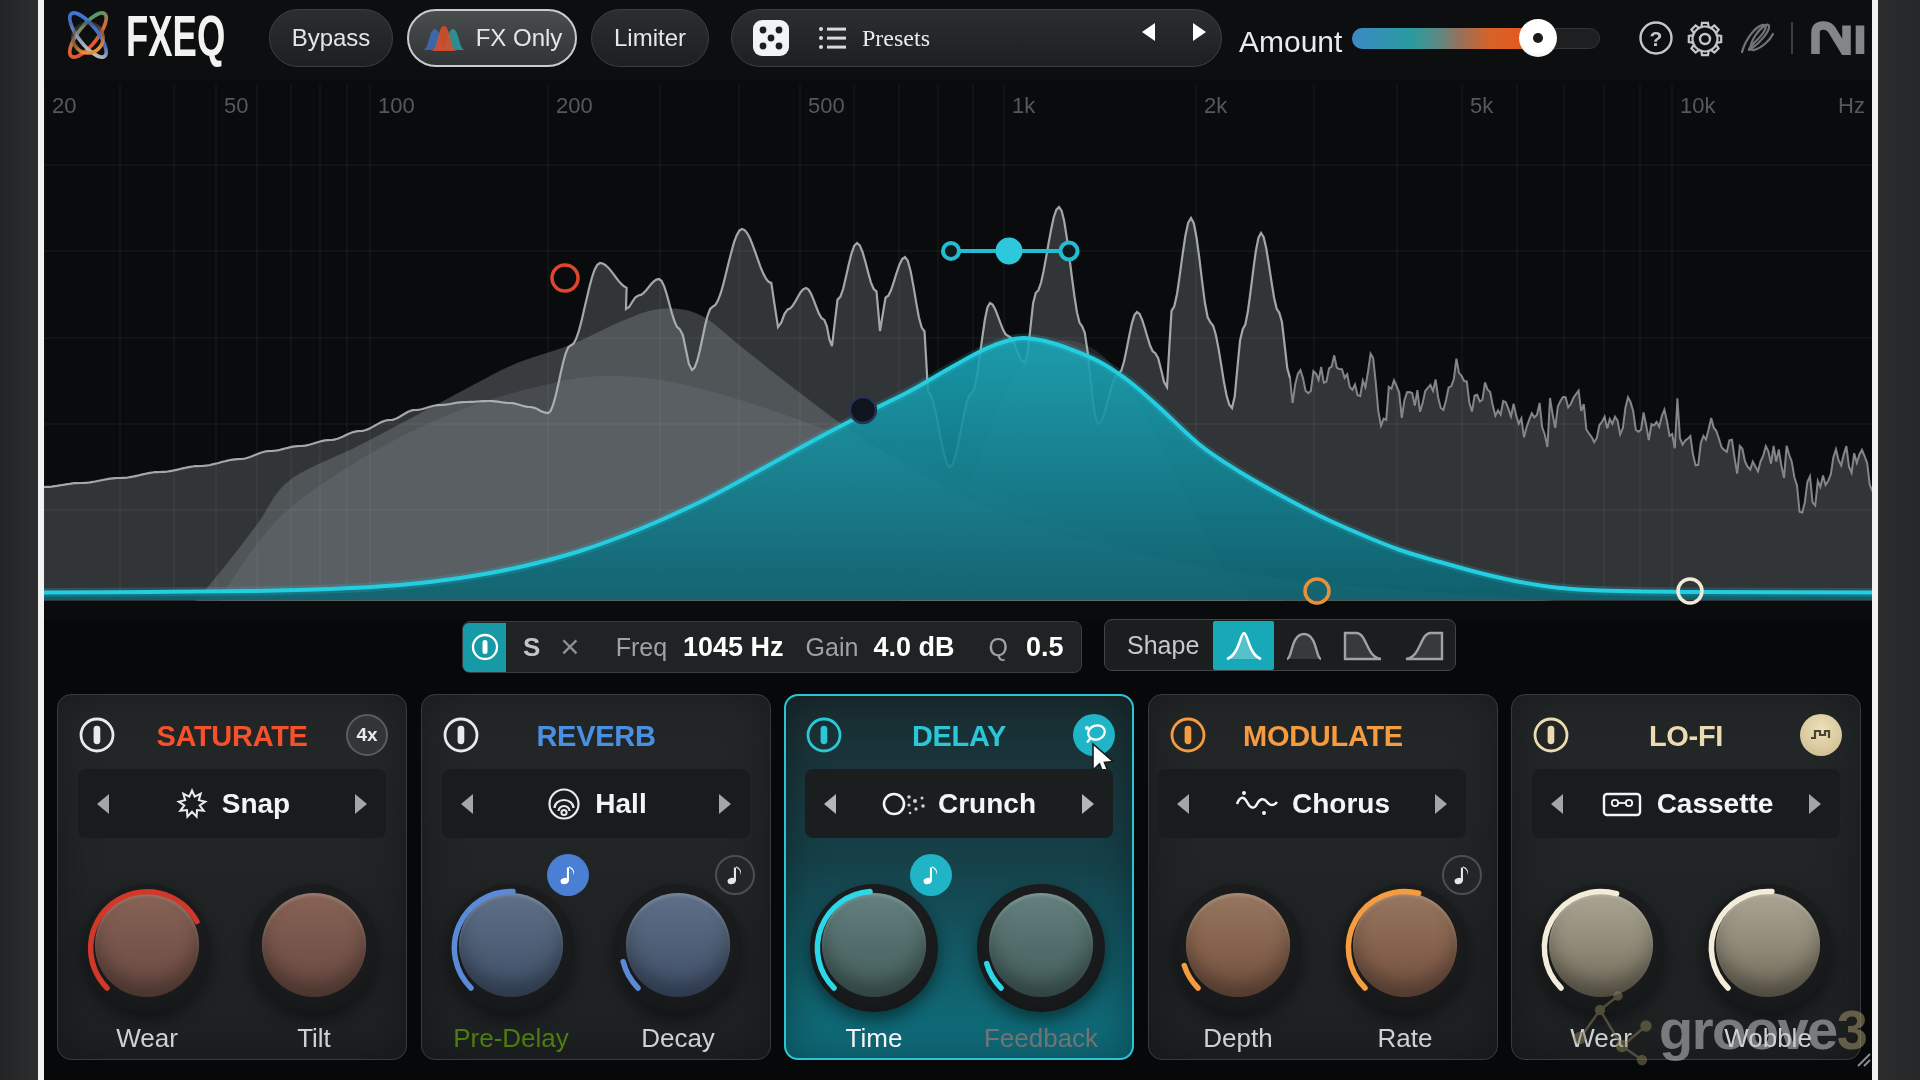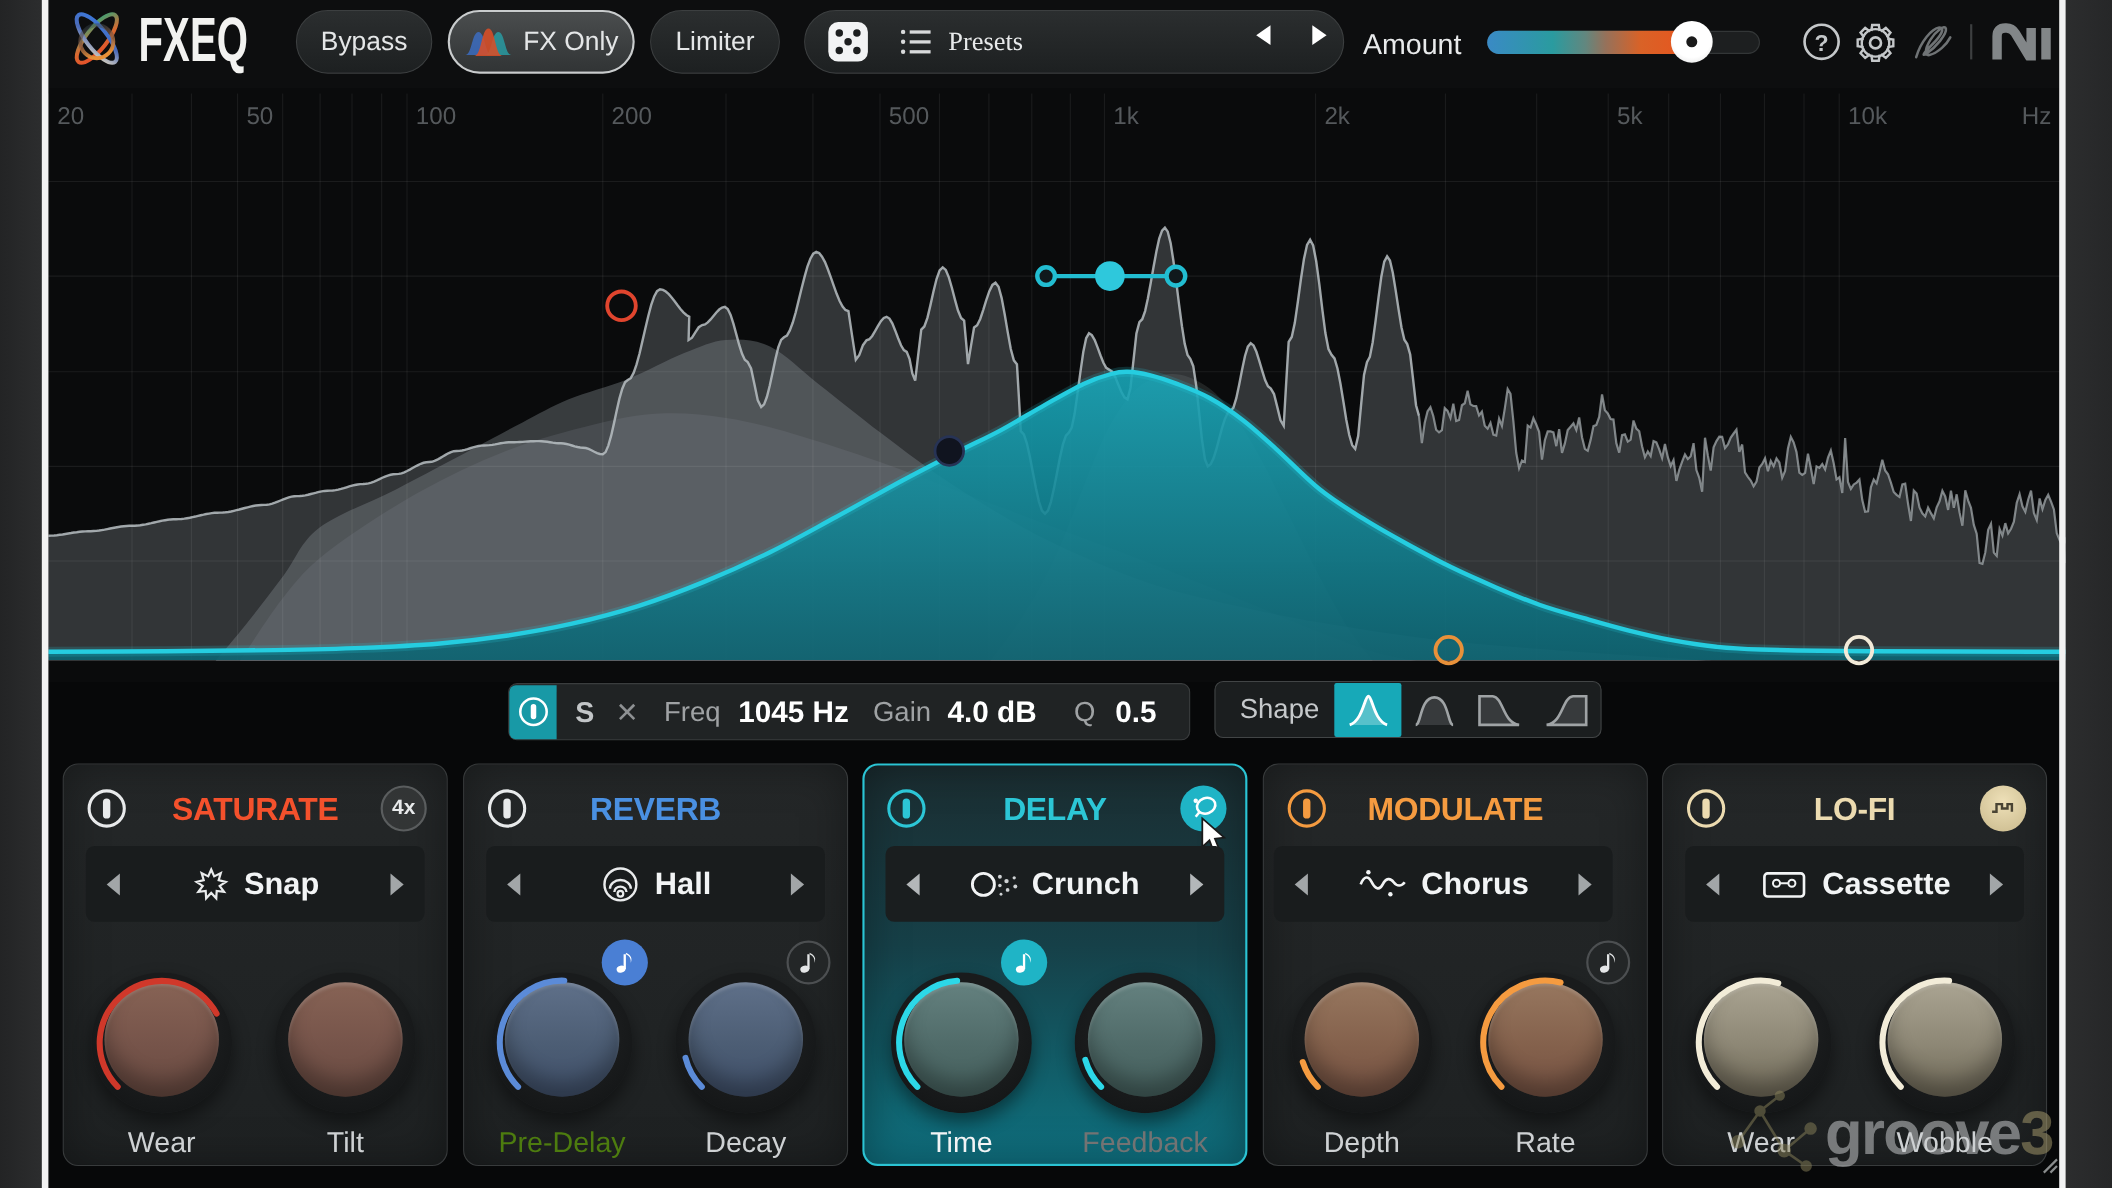--- a/index.html
+++ b/index.html
@@ -16,21 +16,21 @@
 #botbg { position:absolute; left:44px; top:620px; width:1828px; height:460px; background:#070809; }
 
 
 .pill { position:absolute; top:9px; height:58px; border-radius:29px; color:#e4e6e7;
   background:linear-gradient(180deg,#2b2e2f,#1d2021); border:1.5px solid #3c3f40;
   display:flex; align-items:center; justify-content:center; font-size:24px; }
 #fxonly { background:linear-gradient(180deg,#4a4d4e,#313435); border:2px solid #c9cccd; gap:10px; }
 #presetpill { justify-content:flex-start; padding-left:20px; gap:14px; }
 #logot { position:absolute; left:126px; top:3px; font-size:57px; font-weight:bold; color:#f2f2f0;
   transform:scaleX(0.64); transform-origin:0 0; letter-spacing:0px; white-space:nowrap; }
-#amountlbl { position:absolute; left:1239px; top:25px; font-size:26px; color:#e8eaeb; }
+#amountlbl { position:absolute; left:1239px; top:25px; font-size:30px; color:#e8eaeb; }
 #slider { position:absolute; left:1352px; top:28px; width:248px; height:21px; border-radius:11px;
   background:#1d1f20; border:1px solid #333637; }
 #sliderfill { position:absolute; left:1352px; top:28px; width:186px; height:21px; border-radius:11px 0 0 11px;
   background:linear-gradient(90deg,#3a8ac5 0%,#2a9b9f 32%,#62877f 48%,#96715a 58%,#d96227 75%,#e8541e 100%); }
 #sknob { position:absolute; left:1519px; top:19px; width:38px; height:38px; border-radius:50%;
   background:radial-gradient(circle at 50% 40%, #ffffff 60%, #dcdcdc 100%); }
 #sknob::after { content:""; position:absolute; left:14px; top:14px; width:10px; height:10px;
   border-radius:50%; background:#1a1a1a; }
 .topico { position:absolute; top:20px; }
 
@@ -246,21 +246,21 @@
 
   <div id="fbar">
     <div id="fteal">
         <svg width="30" height="30" viewBox="0 0 30 30">
           <circle cx="15.0" cy="15.0" r="12" fill="none" stroke="#fff" stroke-width="2.3"></circle>
           <rect x="12.5" y="8.1" width="5.0" height="13.8" rx="2.5" fill="#fff"></rect>
         </svg>
       </div>
     <span class="fwhite" style="margin-left:17px;font-size:26px;color:#c2c5c7;">S</span>
     <span class="fgray" style="margin-left:20px;font-size:33px;color:#8e9193;">×</span>
-    <span class="fgray" style="margin-left:24px;">Freq</span>
+    <span class="fgray" style="margin-left:36px;">Freq</span>
     <span class="fwhite" style="margin-left:16px;">1045 Hz</span>
     <span class="fgray" style="margin-left:22px;">Gain</span>
     <span class="fwhite" style="margin-left:15px;">4.0 dB</span>
     <span class="fgray" style="margin-left:34px;">Q</span>
     <span class="fwhite" style="margin-left:18px;">0.5</span>
   </div>
   <div id="shapebox">
     <span class="fgray" style="margin-left:22px;color:#c6c9cb;margin-right:14px;">Shape</span>
     <div class="shcell" style="background:#17a9b8;border-radius:2px;">
       <svg width="48" height="38" viewBox="0 0 48 38">

